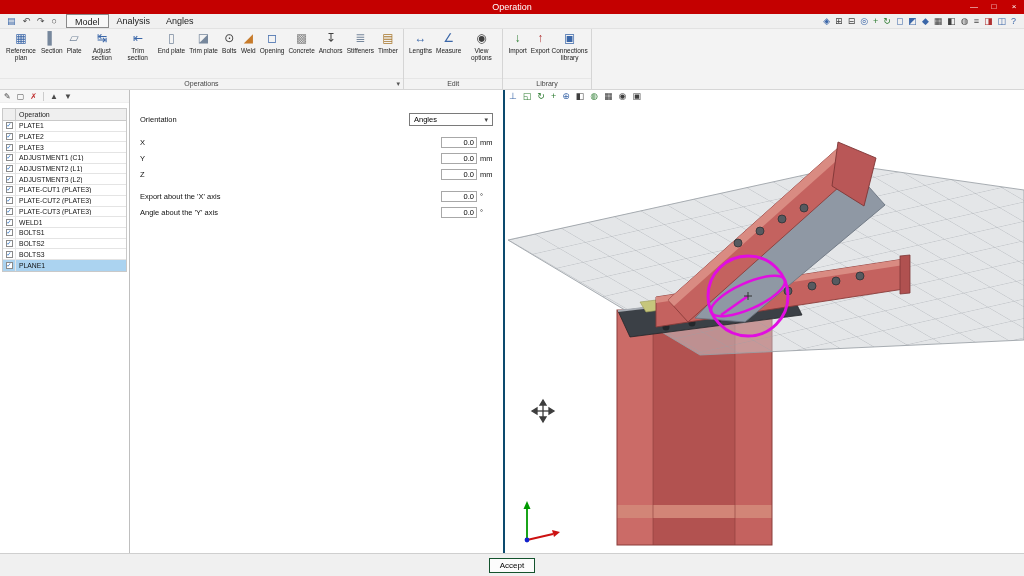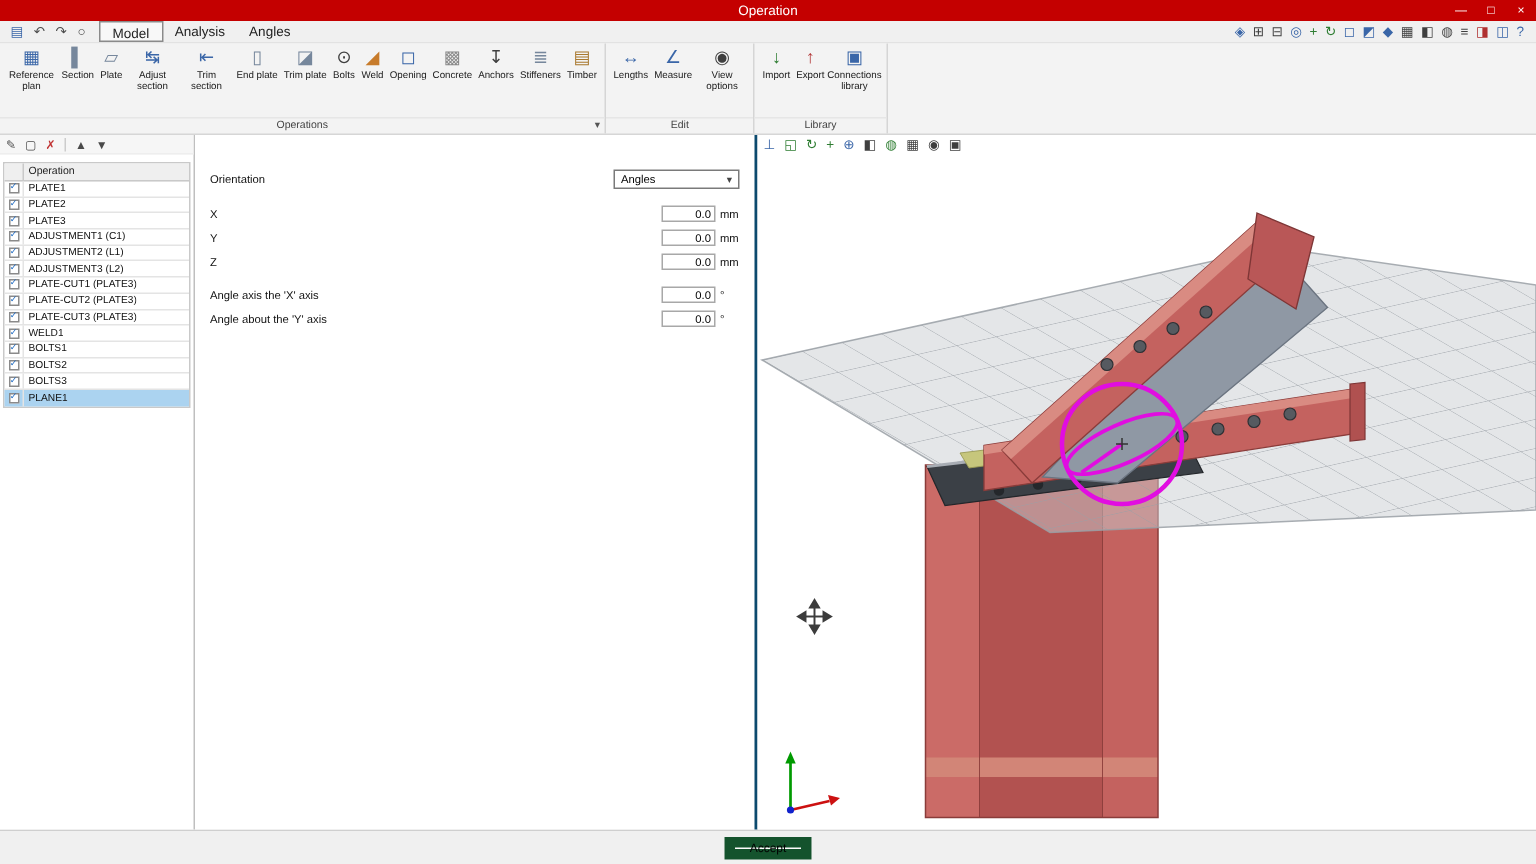--- a/index.html
+++ b/index.html
@@ -59,21 +59,21 @@
   .pinput{width:36px;height:11px;border:1px solid #a8a8a8;background:#fff;font-size:7.5px;text-align:right;padding:0 2px;font-family:inherit}
   .punit{width:16px;font-size:7.5px;padding-left:3px;color:#111}
   .pgap{height:6px}
 
   .viewport{flex:1;background:#fff;position:relative}
   .vp-tb{position:absolute;top:1px;left:4px;display:flex;gap:6px;font-size:9px;align-items:center;z-index:2;height:11px}
   .scene{position:absolute;inset:0;width:100%;height:100%}
 
   
   .footer{height:23px;background:#f0f0f0;border-top:1px solid #cfcfcf;display:flex;align-items:center;justify-content:center}
-  .accept{min-width:42px;height:15px;background:#fcfcfc;border:7px solid #14532d;font-size:8px;font-family:inherit;display:flex;align-items:center;justify-content:center;padding:0 10px}
+  .accept{min-width:42px;height:15px;background:#fcfcfc;border:1px solid #14532d;font-size:8px;font-family:inherit;display:flex;align-items:center;justify-content:center;padding:0 10px}
 </style>
 </head>
 <body>
 
 <div class="titlebar">
   <span class="title">Operation</span>
   <span class="win-controls">
     <span class="wbtn">—</span>
     <span class="wbtn">□</span>
     <span class="wbtn">×</span>
@@ -338,21 +338,21 @@
     </div>
     <div class="prow">
       <span class="plab">Z</span>
       <span class="pctrl">
           <input class="pinput" value="0.0" style="">
           <span class="punit">mm</span>
         </span>
     </div>
     <div class="pgap"></div>
     <div class="prow">
-      <span class="plab">Angle axis the 'X' axis</span>
+      <span class="plab">Export about the 'X' axis</span>
       <span class="pctrl">
           <input class="pinput" value="0.0" style="">
           <span class="punit">°</span>
         </span>
     </div>
     <div class="prow">
       <span class="plab">Angle about the 'Y' axis</span>
       <span class="pctrl">
           <input class="pinput" value="0.0" style="">
           <span class="punit">°</span>

